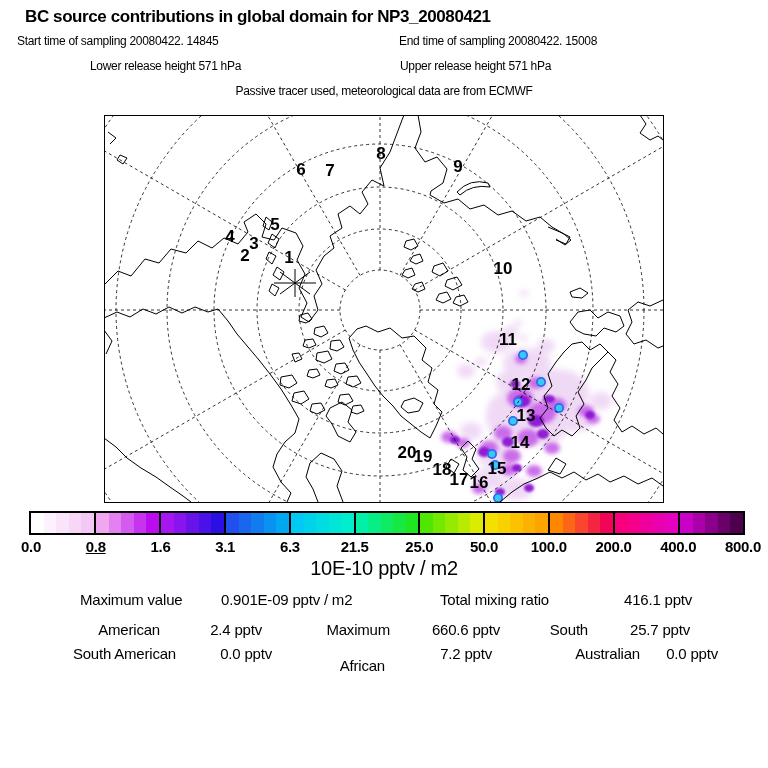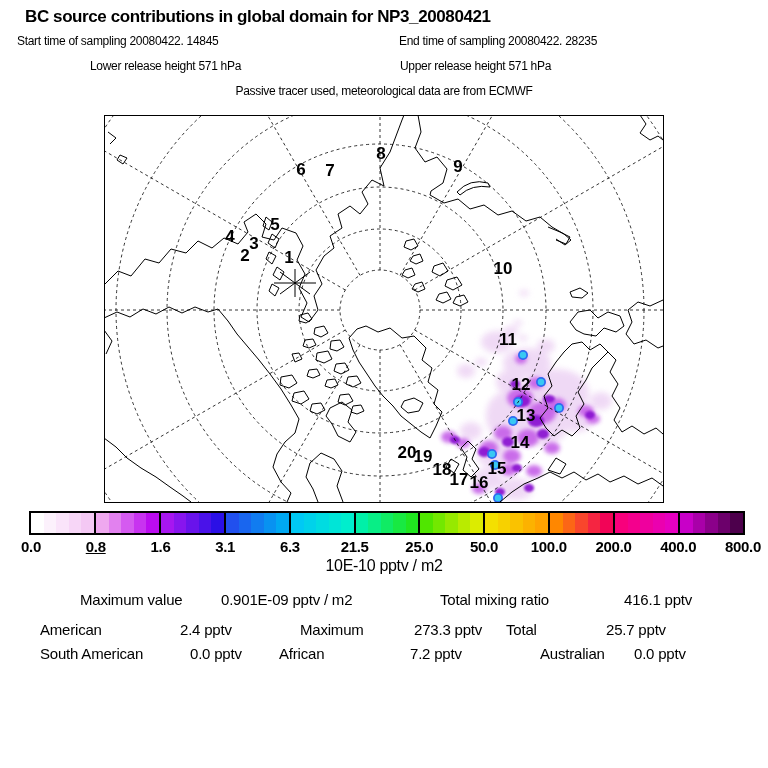--- a/index.html
+++ b/index.html
@@ -13,34 +13,34 @@
   #l4{left:0;top:84px;width:768px;text-align:center;}
   
   #map-svg{position:absolute;left:104px;top:115px;}
   
   #cb-wrap{left:29px;top:511px;width:716px;height:24px;}
   #cb-cells{display:flex;width:712px;height:20px;border:2px solid #000;}
   .cb-cell{flex:1 1 auto;height:100%;border-right:2px solid #000;}
   .cb-cell:last-child{border-right:none;}
   #cb-ticks{left:29px;top:538px;width:636px;height:18px;}
   .cb-tick{position:absolute;top:0;transform:translateX(-50%);font-size:15px;font-weight:700;letter-spacing:-0.3px;white-space:nowrap;}
-  #cb-unit{left:0;top:557px;width:768px;text-align:center;font-size:16px;letter-spacing:-0.3px;}
+  #cb-unit{left:0;top:557px;width:768px;text-align:center;font-size:20px;letter-spacing:-0.3px;}
   
   .srow{left:0;top:0;width:768px;height:20px;font-size:15px;letter-spacing:-0.2px;}
   .scell{position:absolute;white-space:nowrap;}
-  .ra{}
+  .ra{text-align:right;}
   #srow1{top:591px;margin-left:16px;} #srow2{top:621px;} #srow3{top:645px;}
   #s-max-l{left:64px;} #s-max-v{left:205px;} #s-tmr-l{left:424px;} #s-tmr-v{left:608px;}
 </style>
 </head>
 <body>
 
 <div class="abs" id="title">BC  source contributions in global domain for NP3_20080421</div>
 <div class="abs hline" id="l2a">Start time of sampling 20080422. 14845</div>
-<div class="abs hline" id="l2b">End time of sampling 20080422. 28235</div>
+<div class="abs hline" id="l2b">End time of sampling 20080422. 15008</div>
 <div class="abs hline" id="l3a">Lower release height  571 hPa</div>
 <div class="abs hline" id="l3b">Upper release height  571 hPa</div>
 <div class="abs hline" id="l4">Passive tracer used, meteorological data are from ECMWF</div>
 
 <svg id="map-svg" width="560" height="388" viewBox="104 115 560 388">
     <defs>
       <clipPath id="mapclip">
         <rect x="105" y="116" width="558" height="386"></rect>
       </clipPath>
       <filter id="bl3" x="-80%" y="-80%" width="260%" height="260%">
@@ -271,24 +271,24 @@
 <div class="abs srow" id="srow1">
   <span class="scell" id="s-max-l">Maximum value</span>
   <span class="scell" id="s-max-v">0.901E-09 pptv / m2</span>
   <span class="scell" id="s-tmr-l">Total mixing ratio</span>
   <span class="scell" id="s-tmr-v">416.1 pptv</span>
 </div>
 <div class="abs srow" id="srow2">
   <span class="scell ra" style="left:40px;width:120px;">American</span>
   <span class="scell ra" style="left:180px;width:82px;">2.4 pptv</span>
   <span class="scell ra" style="left:300px;width:90px;">Maximum</span>
-  <span class="scell ra" style="left:414px;width:86px;">273.3 pptv</span>
-  <span class="scell ra" style="left:506px;width:82px;">Total</span>
+  <span class="scell ra" style="left:414px;width:86px;">660.6 pptv</span>
+  <span class="scell ra" style="left:506px;width:82px;">South</span>
   <span class="scell ra" style="left:606px;width:84px;">25.7 pptv</span>
 </div>
 <div class="abs srow" id="srow3">
   <span class="scell ra" style="left:40px;width:136px;">South American</span>
   <span class="scell ra" style="left:190px;width:82px;">0.0 pptv</span>
-  <span class="scell ra" style="left:279px;width:90px;">African</span>
+  <span class="scell ra" style="left:295px;width:90px;margin-top:12px;">African</span>
   <span class="scell ra" style="left:410px;width:82px;">7.2 pptv</span>
   <span class="scell ra" style="left:540px;width:100px;">Australian</span>
   <span class="scell ra" style="left:634px;width:84px;">0.0 pptv</span>
 </div>
 
 </body></html>

